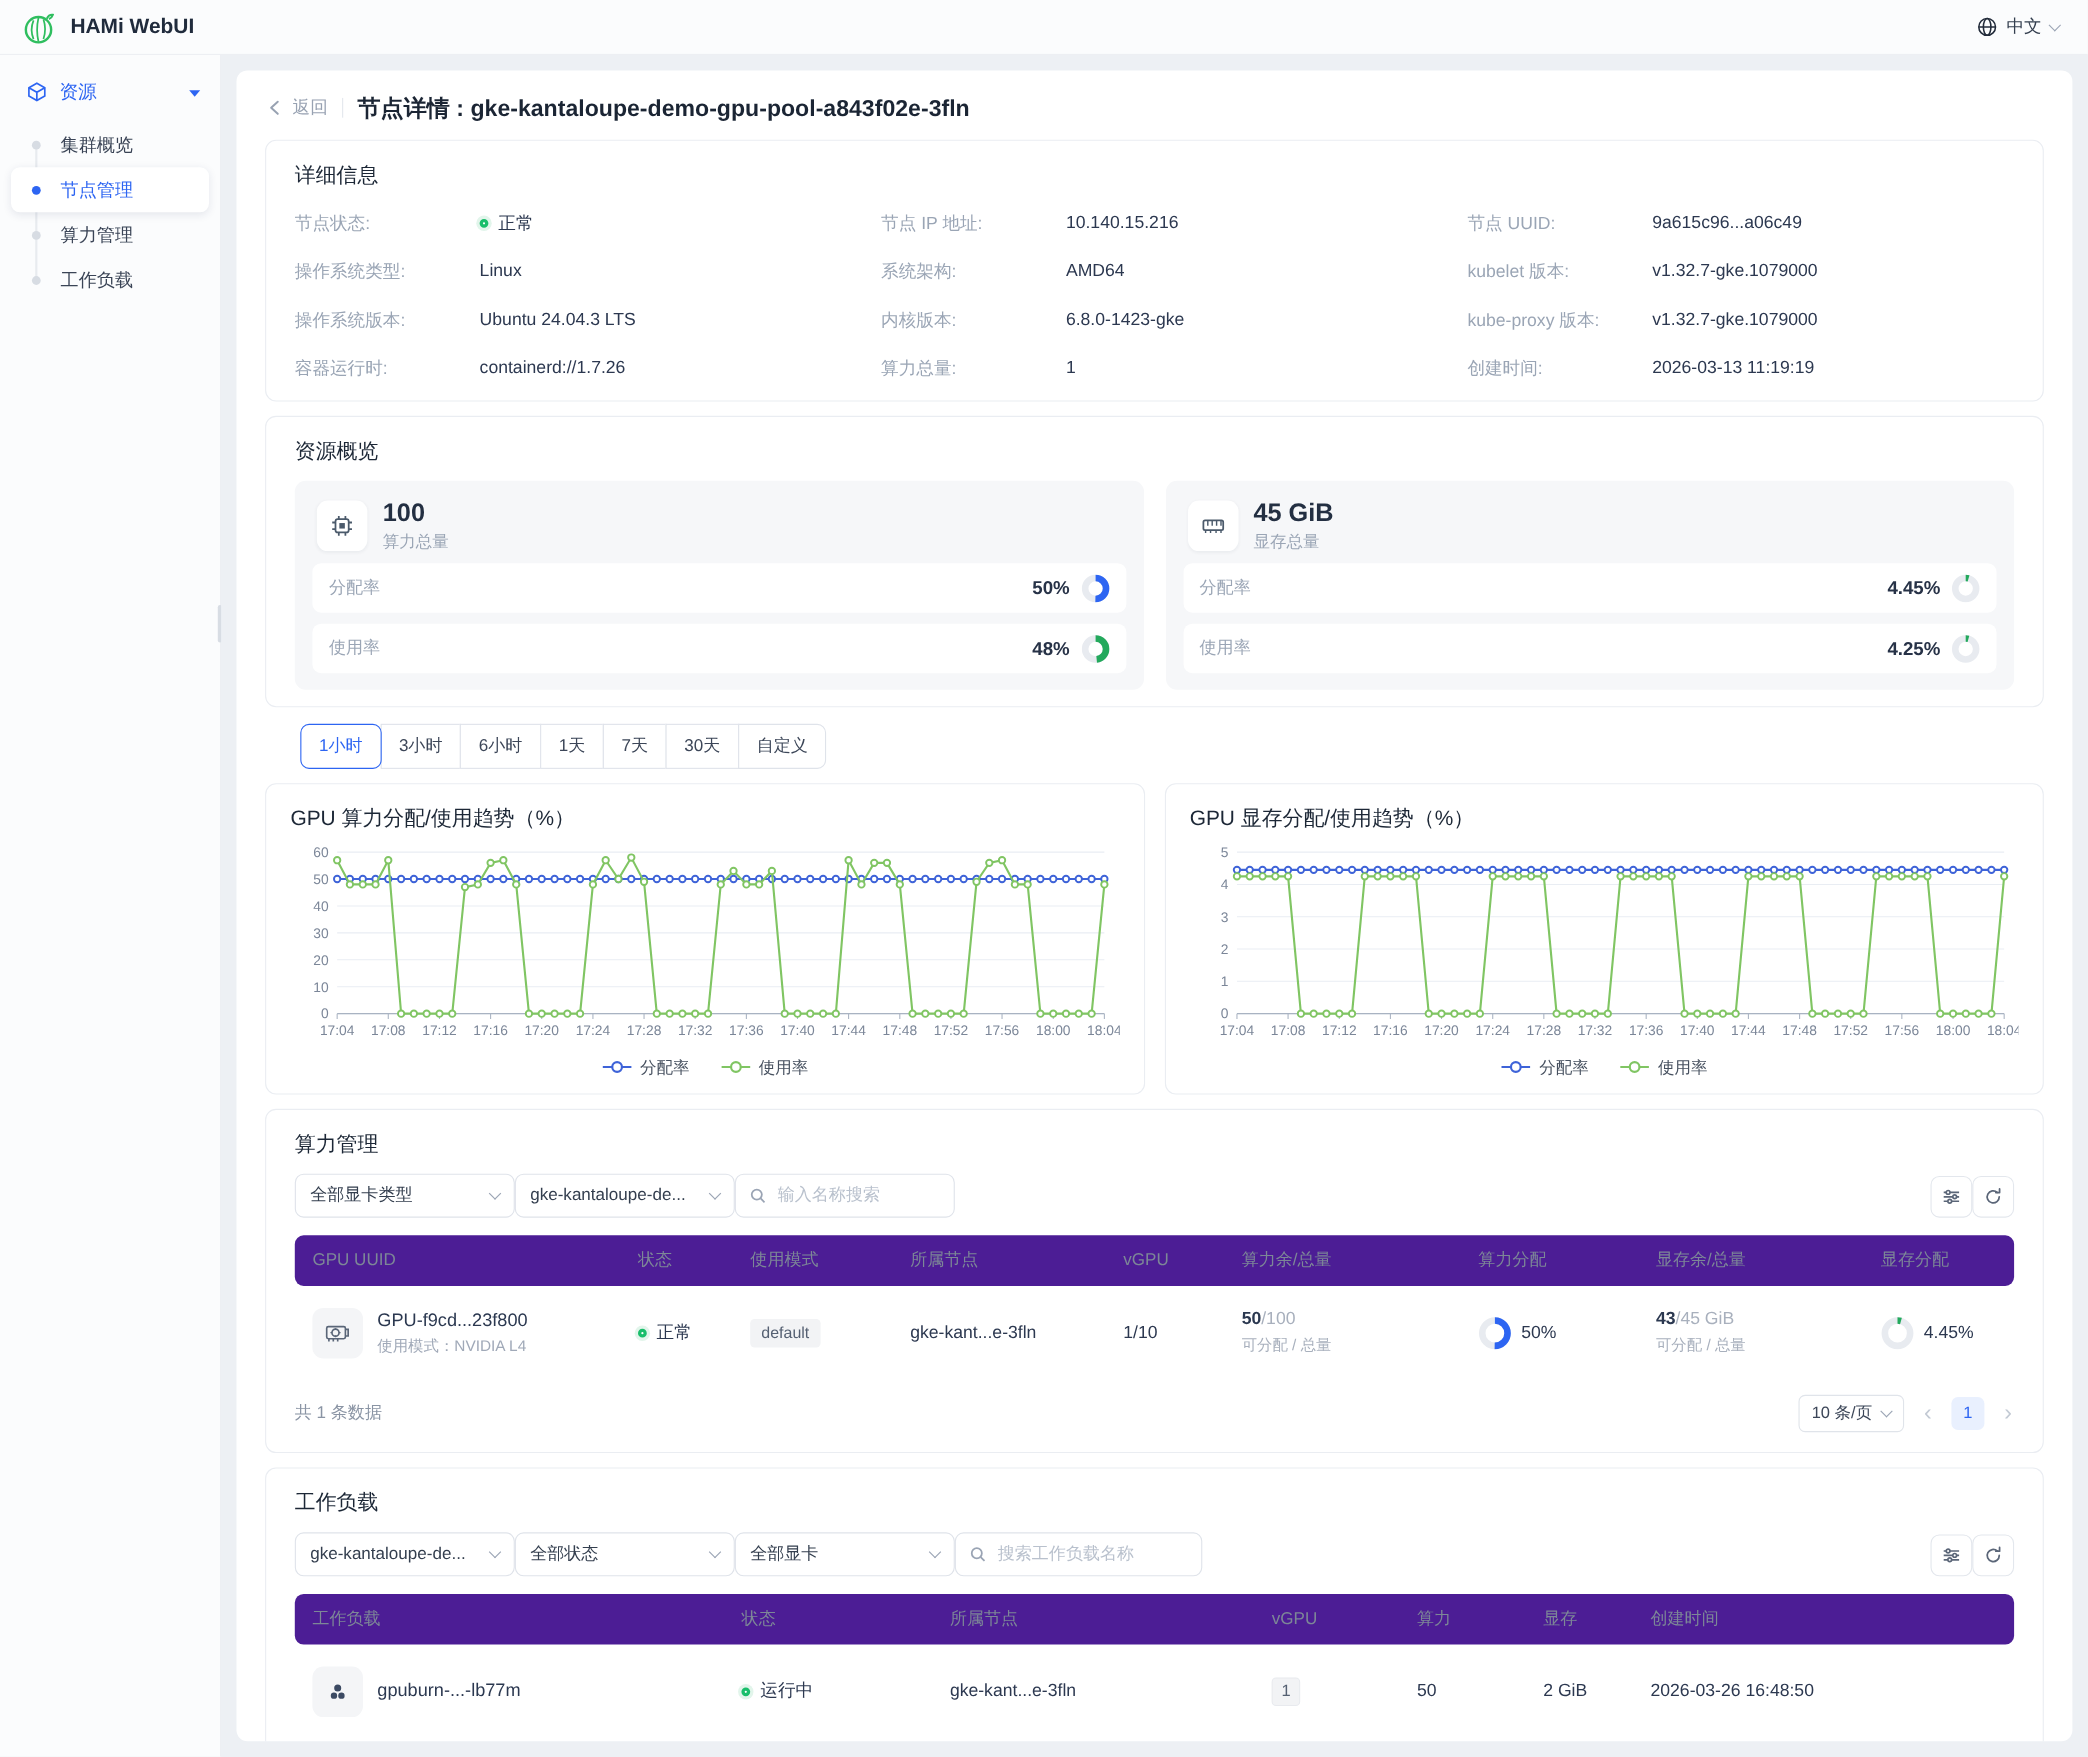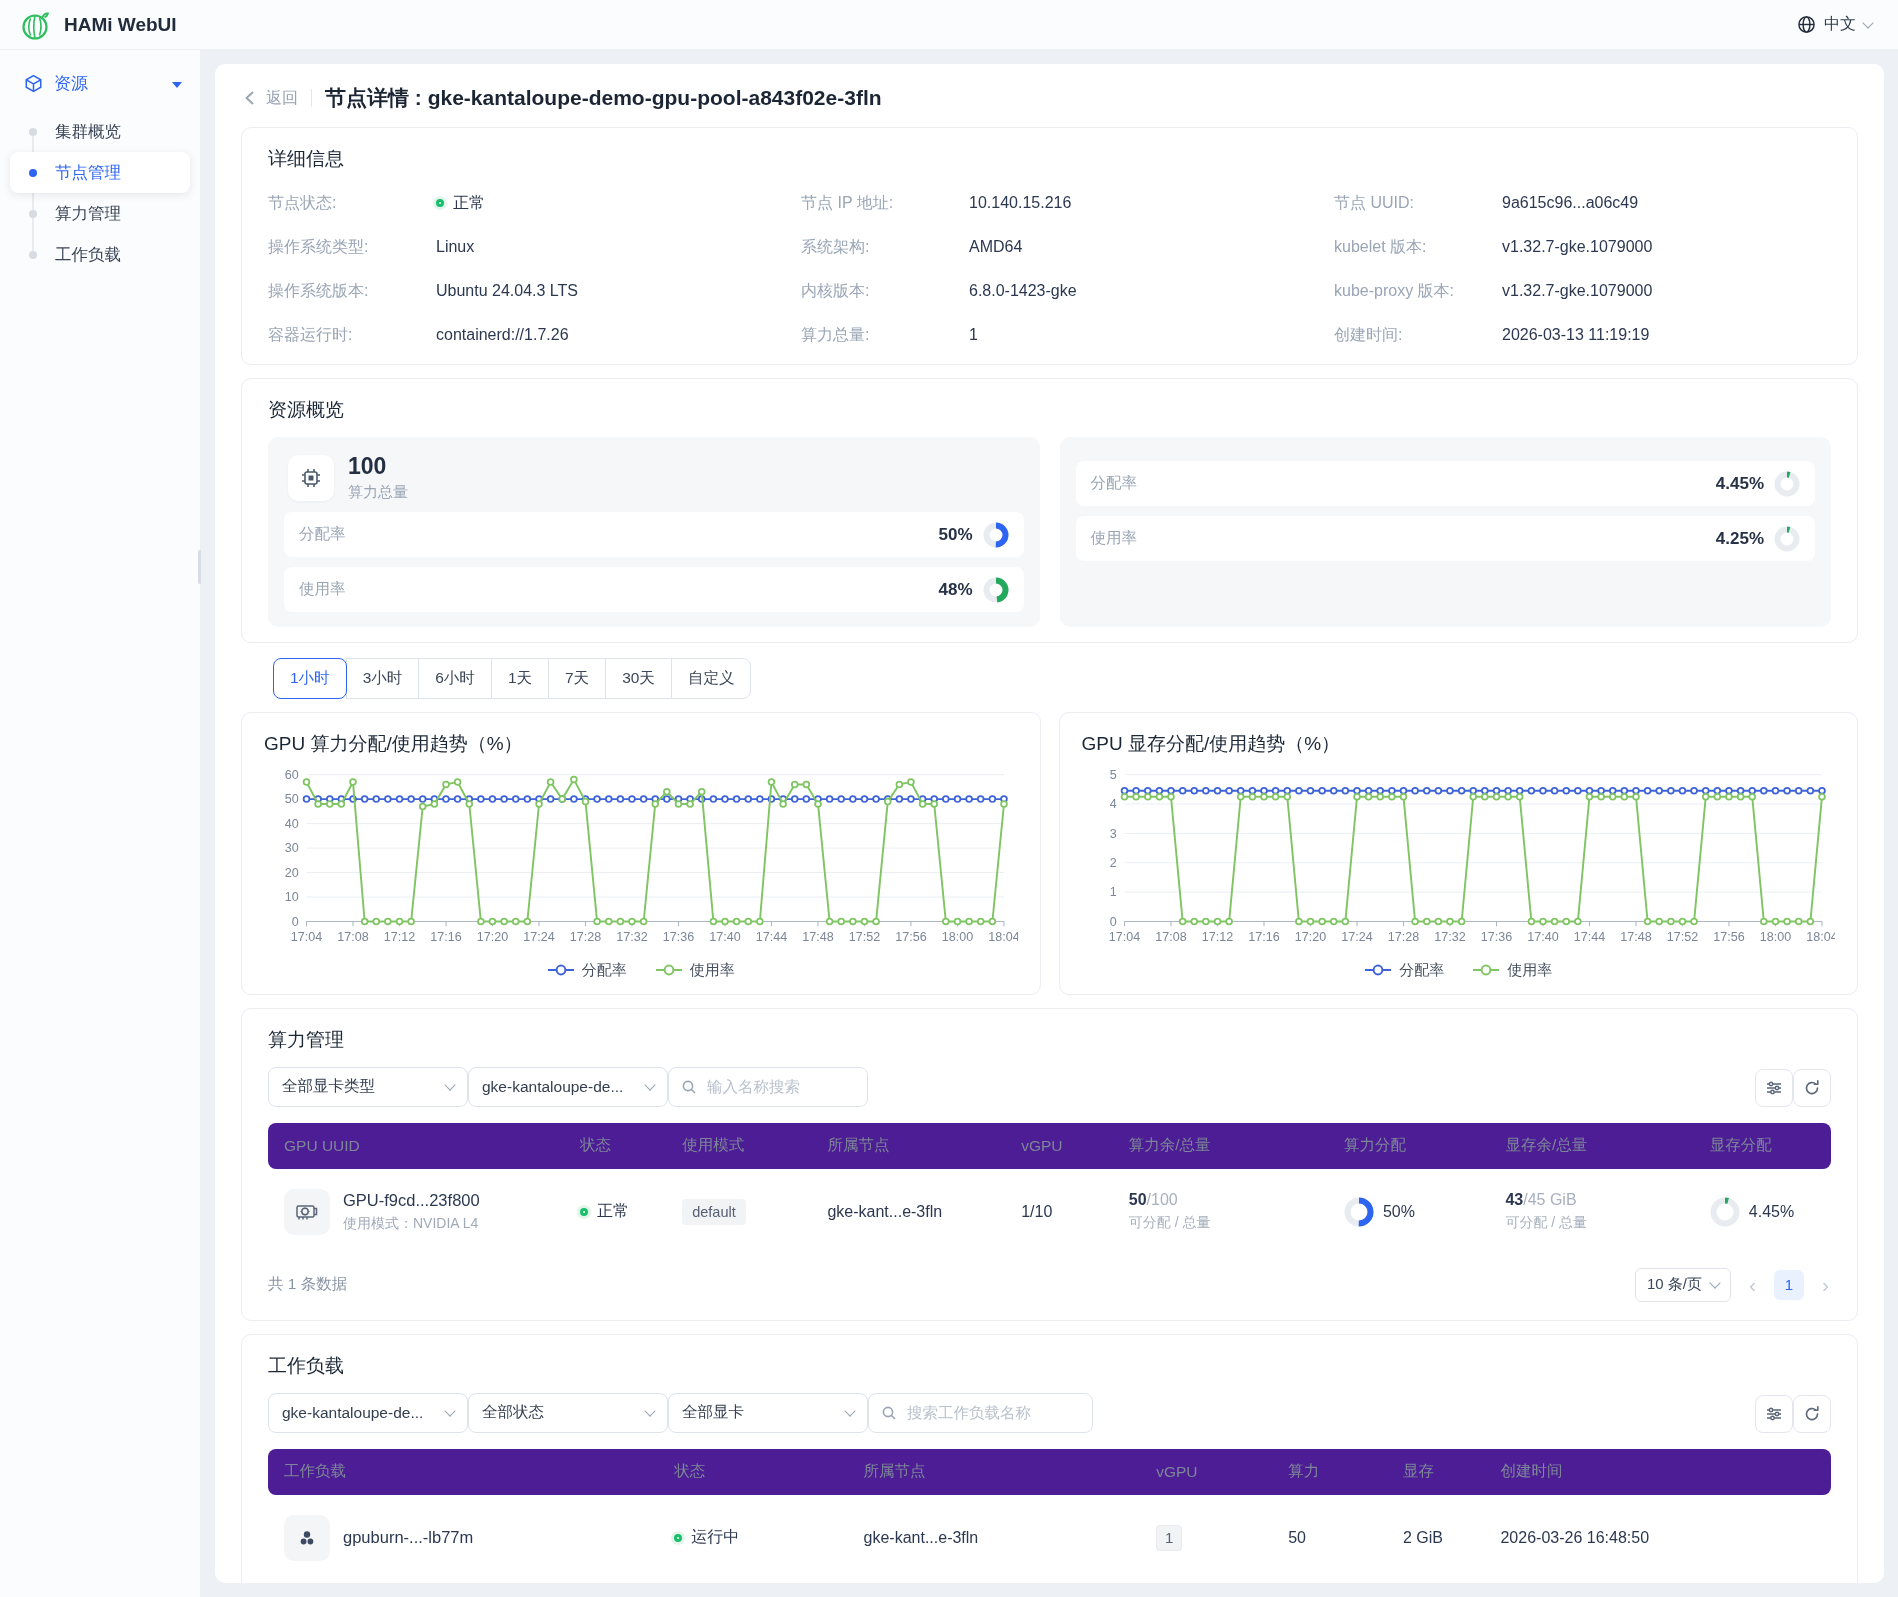--- a/index.html
+++ b/index.html
@@ -273,20 +273,33 @@
           <span class="donut">
                 <svg width="26" height="26" viewBox="0 0 26 26">
     <circle cx="13" cy="13" r="9.5" fill="none" stroke="#e8ebf0" stroke-width="6"></circle>
     <circle cx="13" cy="13" r="9.5" fill="none" stroke="#23a95c" stroke-width="6" stroke-dasharray="28.65 59.69" transform="rotate(-90 13 13)"></circle>
                 </svg>
               </span>
         </div>
       </div>
 
       <div class="ov-card">
+        <div class="ov-head">
+          <span class="ov-ic">
+            <svg width="24" height="24" viewBox="0 0 24 24" fill="none" stroke="#4b5a6b" stroke-width="1.6">
+              <rect x="3" y="7" width="18" height="9" rx="1.5"></rect>
+              <path d="M7 7 v5 M11 7 v5 M15 7 v5 M19 7 v5" stroke-width="1.3"></path>
+              <path d="M5 16 v2.5 M9.5 16 v2.5 M14.5 16 v2.5 M19 16 v2.5" stroke-width="1.3"></path>
+            </svg>
+          </span>
+          <div>
+            <div class="ov-num">45 GiB</div>
+            <div class="ov-lab">显存总量</div>
+          </div>
+        </div>
         <div class="ov-row">
           <span class="lab">分配率</span>
           <span class="val">4.45%</span>
           <span class="donut">
                 <svg width="26" height="26" viewBox="0 0 26 26">
     <circle cx="13" cy="13" r="9.5" fill="none" stroke="#e8ebf0" stroke-width="6"></circle>
     <circle cx="13" cy="13" r="9.5" fill="none" stroke="#23a95c" stroke-width="6" stroke-dasharray="2.66 59.69" transform="rotate(-90 13 13)"></circle>
                 </svg>
               </span>
         </div>

